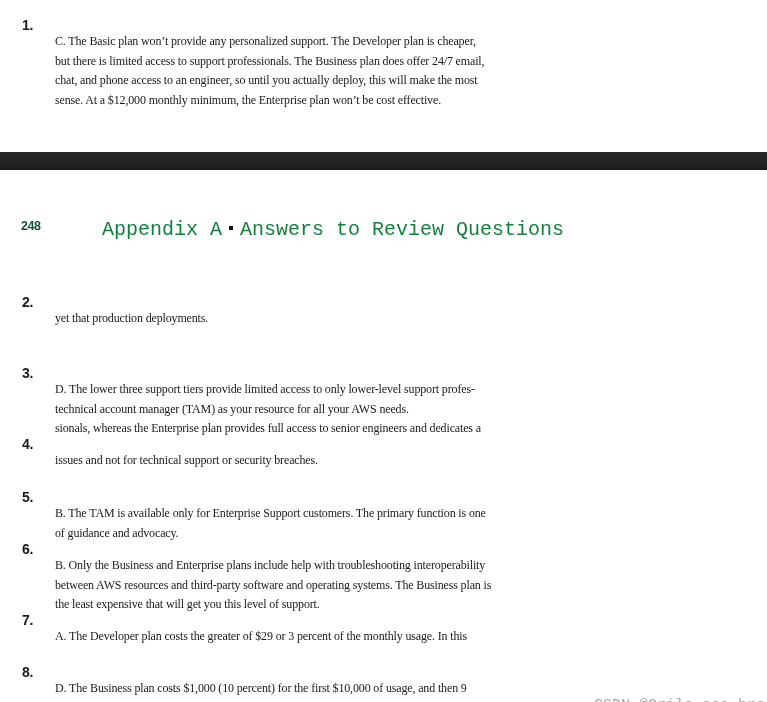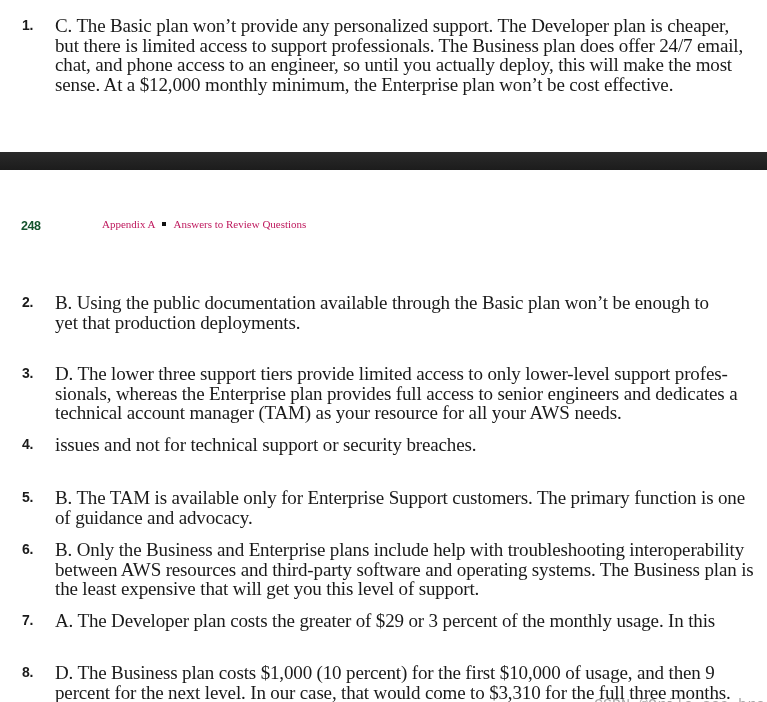--- a/index.html
+++ b/index.html
@@ -11,37 +11,37 @@
     .item {
       position: absolute; left: 0; width: 767px;
     }
     .num {
       position: absolute; left: 22px; top: 0;
       font-family: "Liberation Sans", "DejaVu Sans", sans-serif;
       font-weight: bold; font-size: 14px; line-height: 19.5px; color: #1a1a1a;
       letter-spacing: -0.3px;
     }
     .txt {
-      position: absolute; left: 55px; top: 0; width: 640px;
-      font-size: 19px; line-height: 19.5px; letter-spacing: -0.15px;
+      position: absolute; left: 55px; top: 16px; width: 640px;
+      font-size: 12px; line-height: 19.5px; letter-spacing: -0.15px;
     }
     .txt span { display: block; white-space: nowrap; }
     .band {
       position: absolute; left: 0; top: 152px; width: 767px; height: 18px;
       background: linear-gradient(#2a2a2a, #1c1c1c);
     }
     .pagenum {
       position: absolute; left: 21px; top: 219px;
       font-family: "Liberation Sans", "DejaVu Sans", sans-serif;
       font-weight: bold; font-size: 12.5px; letter-spacing: -0.4px; color: #14532d;
     }
     .runhead {
       position: absolute; left: 102px; top: 218px;
-      font-family: Liberation Serif, serif;
-      font-size: 11px; color: #be185d; white-space: nowrap;
+      font-family: Liberation Mono, monospace;
+      font-size: 20px; color: #15803d; white-space: nowrap;
     }
     .runhead .sep { display: inline-block; width: 4px; height: 4px; background: #111; margin: 0 7px 3px 7px; vertical-align: middle; }
     .watermark {
       position: absolute; left: 594px; top: 681px;
       font-family: Liberation Mono, monospace;
       font-size: 15px; color: rgba(150,150,150,0.85); white-space: nowrap; margin-top: 16px;
     }
   </style>
 </head>
 <body>
@@ -59,31 +59,30 @@
 <div class="band"></div>
 
 <div class="pagenum">248</div>
 <div class="runhead">
   <span>Appendix A</span><span class="sep"></span><span>Answers to Review Questions</span>
 </div>
 
 <div class="item" style="top:293px;">
   <div class="num">2.</div>
   <div class="txt">
-    <span>B. Using the public documentation available through the Basic plan won’t be enough to</span>
     <span>yet that production deployments.</span>
   </div>
 </div>
 
 <div class="item" style="top:364px;">
   <div class="num">3.</div>
   <div class="txt">
     <span>D. The lower three support tiers provide limited access to only lower-level support profes-</span>
+    <span>technical account manager (TAM) as your resource for all your AWS needs.</span>
     <span>sionals, whereas the Enterprise plan provides full access to senior engineers and dedicates a</span>
-    <span>technical account manager (TAM) as your resource for all your AWS needs.</span>
   </div>
 </div>
 
 <div class="item" style="top:435px;">
   <div class="num">4.</div>
   <div class="txt">
     <span>issues and not for technical support or security breaches.</span>
   </div>
 </div>
 

